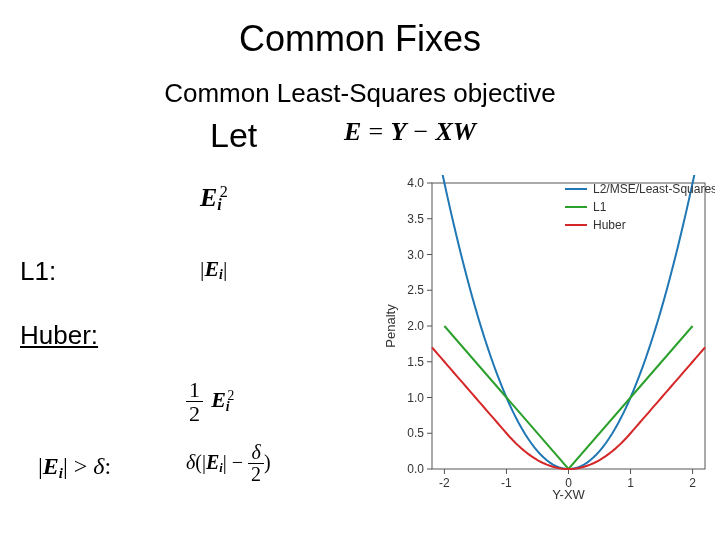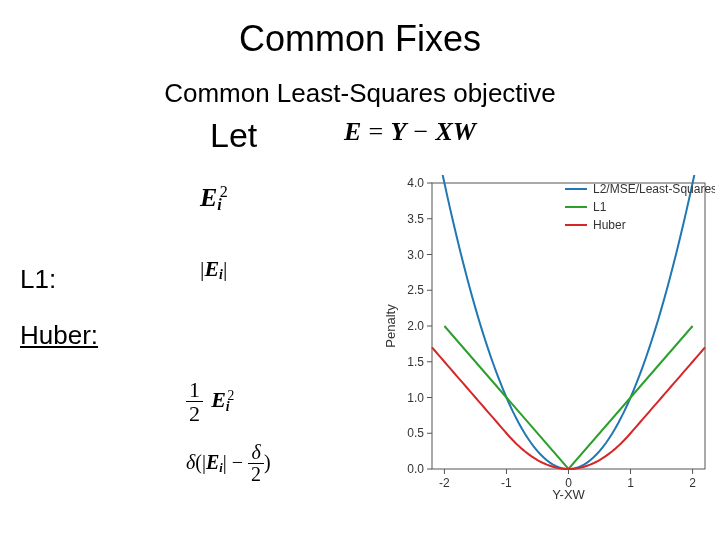--- a/index.html
+++ b/index.html
@@ -57,21 +57,20 @@
     position: absolute;
     top: 182px;
     left: 200px;
     font-size: 26px;
   }
   .label-l1 {
     position: absolute;
     top: 256px;
     left: 20px;
     font-size: 26px;
-    margin-top: 8px;
   }
   .eq-l1 {
     position: absolute;
     top: 256px;
     left: 200px;
     font-size: 22px;
   }
   .label-huber {
     position: absolute;
     top: 320px;
@@ -147,20 +146,23 @@
     <span class="rm">|</span><span class="bi">E</span><span class="bi sub">i</span><span class="rm">|</span>
   </div>
 
   <div class="label-huber">Huber:</div>
 
   <div class="huber-eq1" title="(1/2) E_i^2">
     <span class="frac"><span class="num rm">1</span><span class="den rm">2</span></span>
     <span class="bi" style="margin-left:2px;">E</span><span class="bi sub">i</span><span class="rm sup" style="margin-left:-2px;">2</span>
   </div>
 
+  <div class="huber-cond2" title="|E_i| &gt; δ:">
+    <span class="rm">|</span><span class="bi">E</span><span class="bi sub">i</span><span class="rm">| &gt; </span><span class="rm" style="font-style:italic;">δ</span><span class="rm">:</span>
+  </div>
   <div class="huber-eq2" title="δ(|E_i| − δ/2)">
     <span class="rm" style="font-style:italic;">δ</span><span class="rm">(|</span><span class="bi">E</span><span class="bi sub">i</span><span class="rm">| − </span><span class="frac"><span class="num rm" style="font-style:italic;">δ</span><span class="den rm">2</span></span><span class="rm">)</span>
   </div>
 
   <svg class="chart" viewBox="0 0 335 330">
       <rect x="52" y="8" width="273" height="286" fill="none" stroke="#555" stroke-width="1"></rect>
       <line x1="64.40909090909092" y1="294" x2="64.40909090909092" y2="299" stroke="#555"></line>
       <text x="64.40909090909092" y="312" font-size="12" font-family="Arial" fill="#333" text-anchor="middle">-2</text>
       <line x1="126.45454545454547" y1="294" x2="126.45454545454547" y2="299" stroke="#555"></line>
       <text x="126.45454545454547" y="312" font-size="12" font-family="Arial" fill="#333" text-anchor="middle">-1</text>

